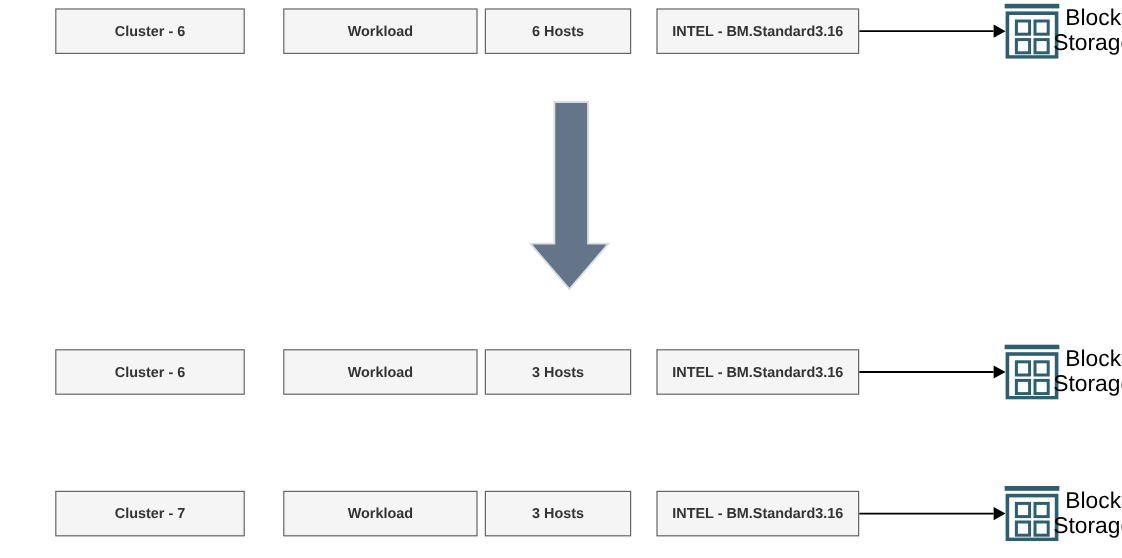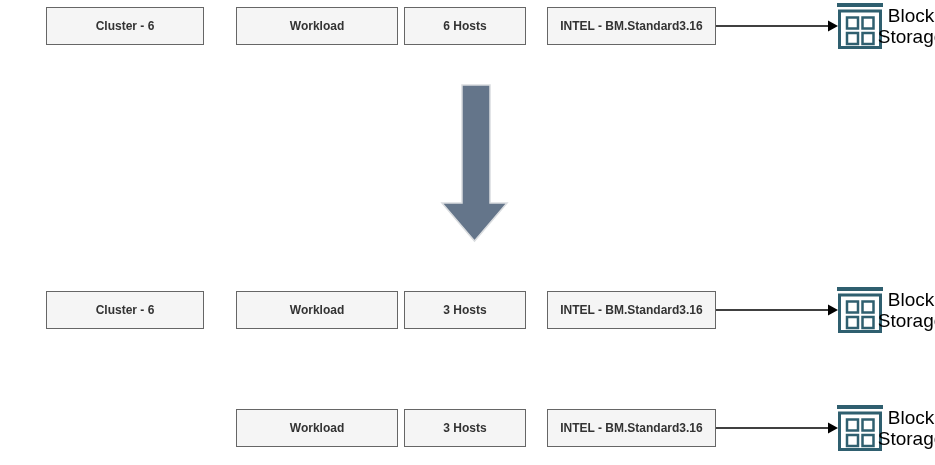--- a/index.html
+++ b/index.html
@@ -81,20 +81,21 @@
       <rect x="2.5" y="8" width="41" height="36.5" fill="#ffffff" stroke="#2f5f6f" stroke-width="3"></rect>
       <rect x="10" y="14.5" width="11" height="11" fill="#ffffff" stroke="#2f5f6f" stroke-width="2.5"></rect>
       <rect x="25.5" y="14.5" width="11" height="11" fill="#ffffff" stroke="#2f5f6f" stroke-width="2.5"></rect>
       <rect x="10" y="30" width="11" height="11" fill="#ffffff" stroke="#2f5f6f" stroke-width="2.5"></rect>
       <rect x="25.5" y="30" width="11" height="11" fill="#ffffff" stroke="#2f5f6f" stroke-width="2.5"></rect>
     </svg>
     <div class="storage-label">Block Storage</div>
   </div>
 
   <div class="row row-3">
+    <div class="node n-cluster">Cluster - 7</div>
     <div class="node n-workload">Workload</div>
     <div class="node n-hosts">3 Hosts</div>
     <div class="node n-shape">INTEL - BM.Standard3.16</div>
     <svg class="connector" viewBox="0 0 122 38" xmlns="http://www.w3.org/2000/svg">
       <line x1="0" y1="19" x2="112" y2="19" stroke="#000000" stroke-width="1.5"></line>
       <polygon points="112,13.5 122,19 112,24.5" fill="#000000"></polygon>
     </svg>
     <svg class="storage-icon" viewBox="0 0 46 46" xmlns="http://www.w3.org/2000/svg">
       <rect x="0" y="0" width="46" height="4" fill="#2f5f6f"></rect>
       <rect x="2.5" y="8" width="41" height="36.5" fill="#ffffff" stroke="#2f5f6f" stroke-width="3"></rect>

